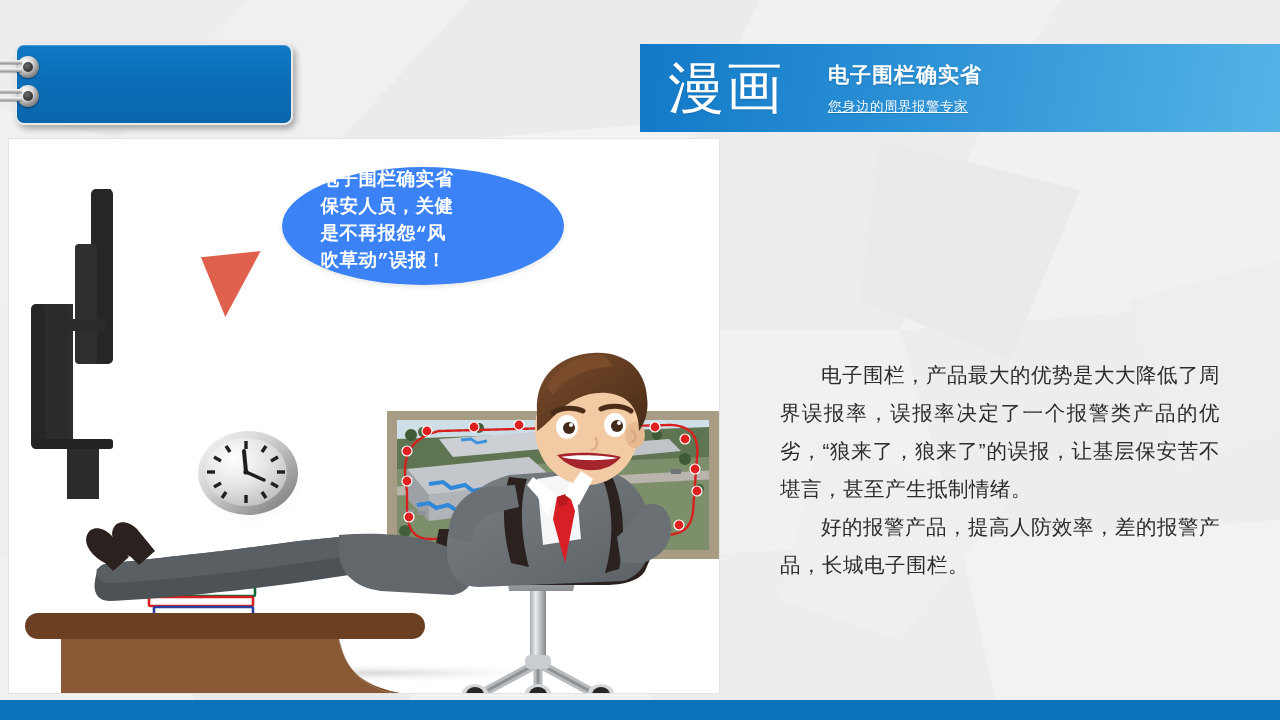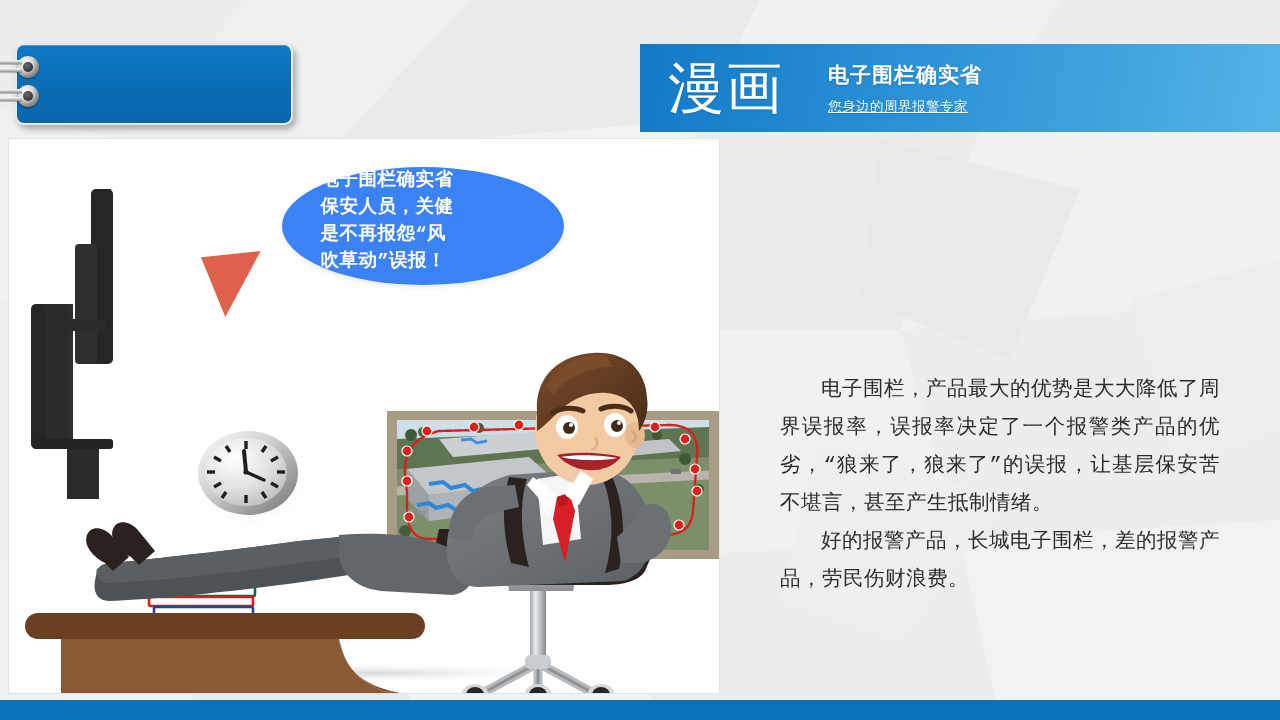--- a/index.html
+++ b/index.html
@@ -69,21 +69,21 @@
 
   
   #cartoon-panel{
     position:absolute; left:8px; top:138px; width:712px; height:556px;
     background:#ffffff; border:1px solid #e3e3e3; overflow:hidden;
   }
 
   
   #tips-panel{ position:absolute; left:740px; top:330px; width:500px; }
   #tips-title{ font-size:21px; font-weight:bold; color:#1b1b1b; letter-spacing:1px; }
-  #tips-body{ margin-top:41px;font-family:Liberation Mono, monospace; }
+  #tips-body{ margin-top:26px; }
   #tips-body p{
     font-size:20.5px; color:#2b2b2b; line-height:38px; letter-spacing:.5px;
     text-align:justify; text-indent:2em; width:440px; margin-left:40px;
   }
 
   
   #speech-bubble{
     position:absolute; left:281px; top:166px; width:282px; height:118px;
     background:#3b82f6; border-radius:50%/50%;
     display:flex; justify-content:center;
@@ -420,19 +420,19 @@
       <div class="bubble-text">电子围栏确实省
 保安人员，关健
 是不再报怨“风
 吹草动”误报！</div>
     </div>
   </div>
 
   <div id="tips-panel">
     <div id="tips-body">
       <p>电子围栏，产品最大的优势是大大降低了周界误报率，误报率决定了一个报警类产品的优劣，“狼来了，狼来了”的误报，让基层保安苦不堪言，甚至产生抵制情绪。</p>
-      <p>好的报警产品，长城电子围栏，差的报警产品，劳民伤财浪费。</p>
+      <p>好的报警产品，提高人防效率，差的报警产品，长城电子围栏。</p>
     </div>
   </div>
 
   <div id="bottom-bar"></div>
 
 </div>
 
 </body></html>

